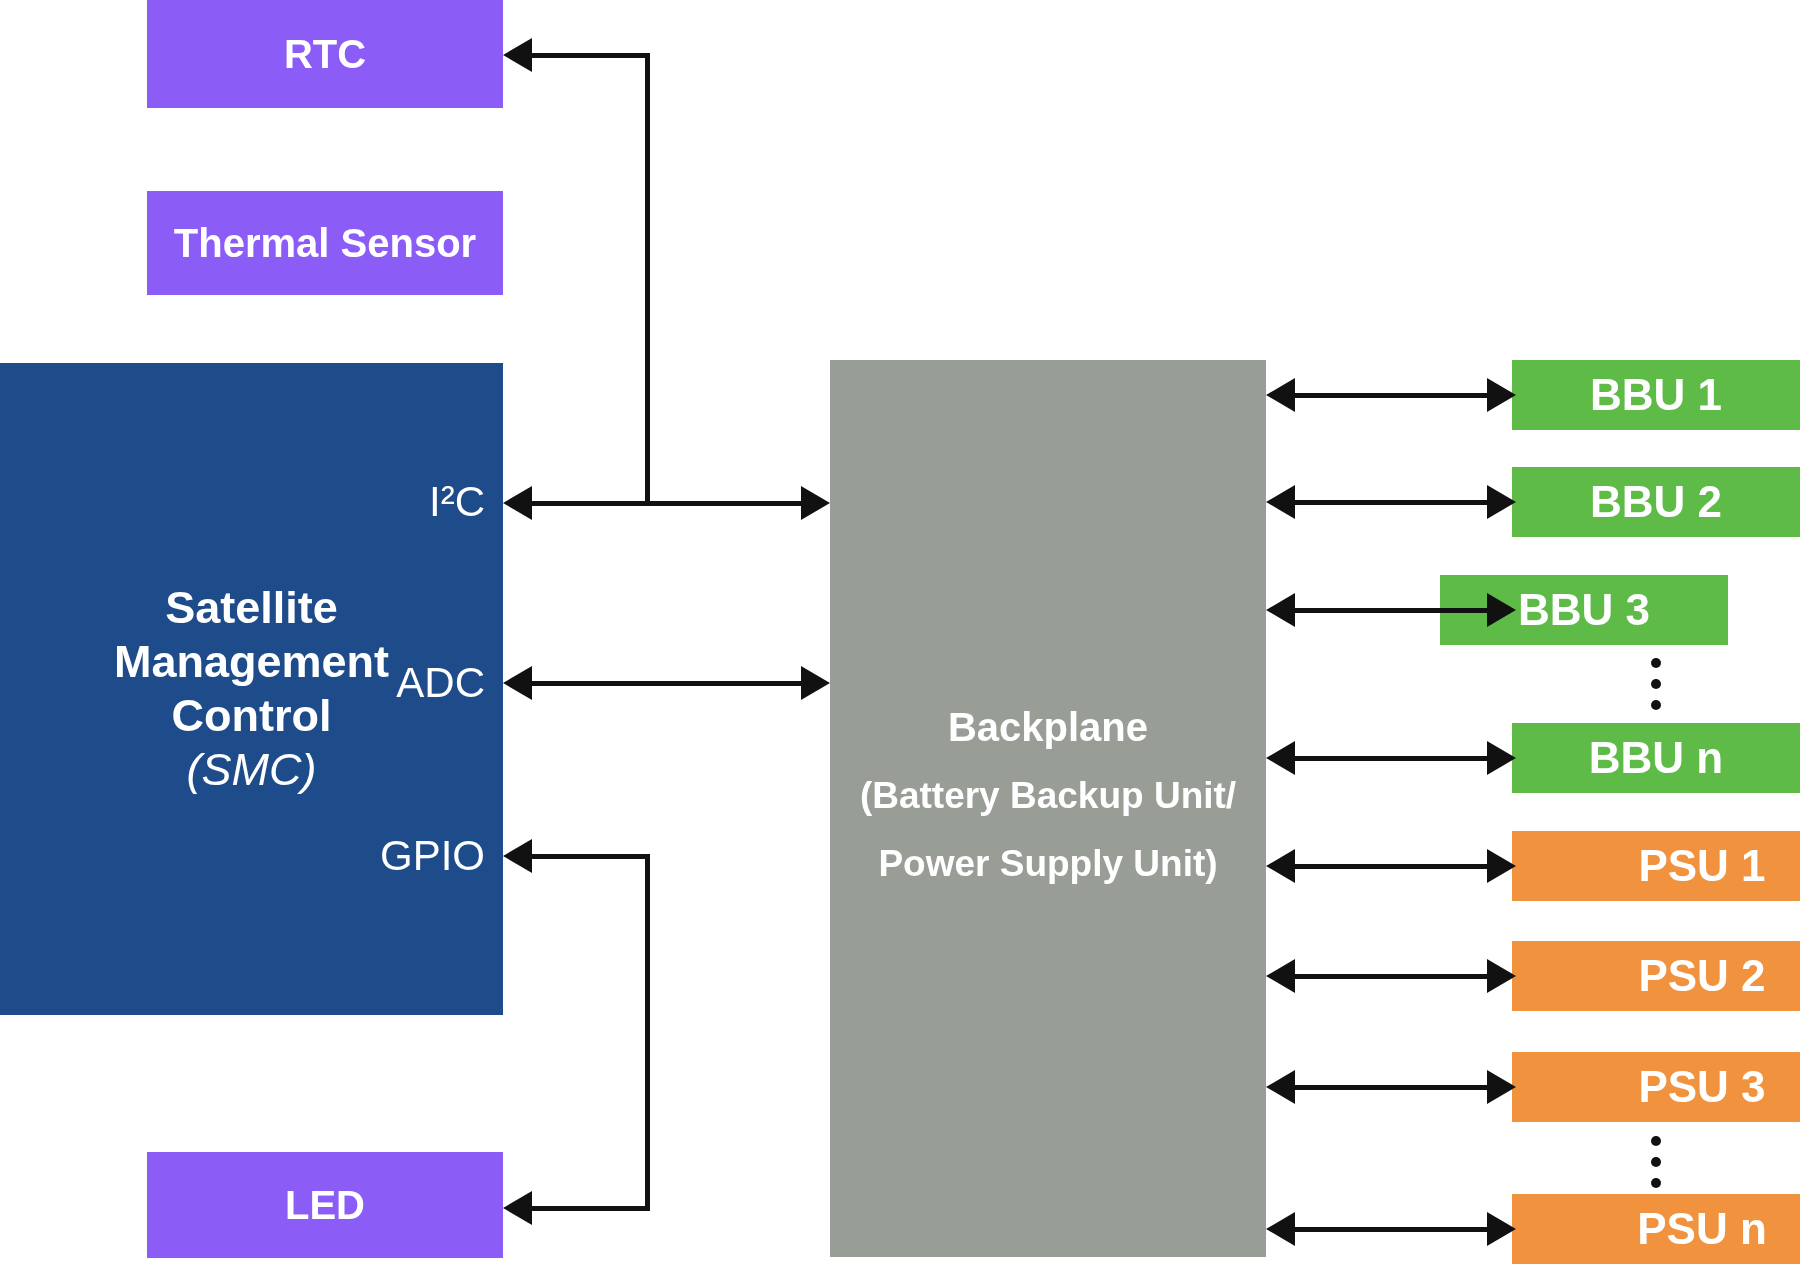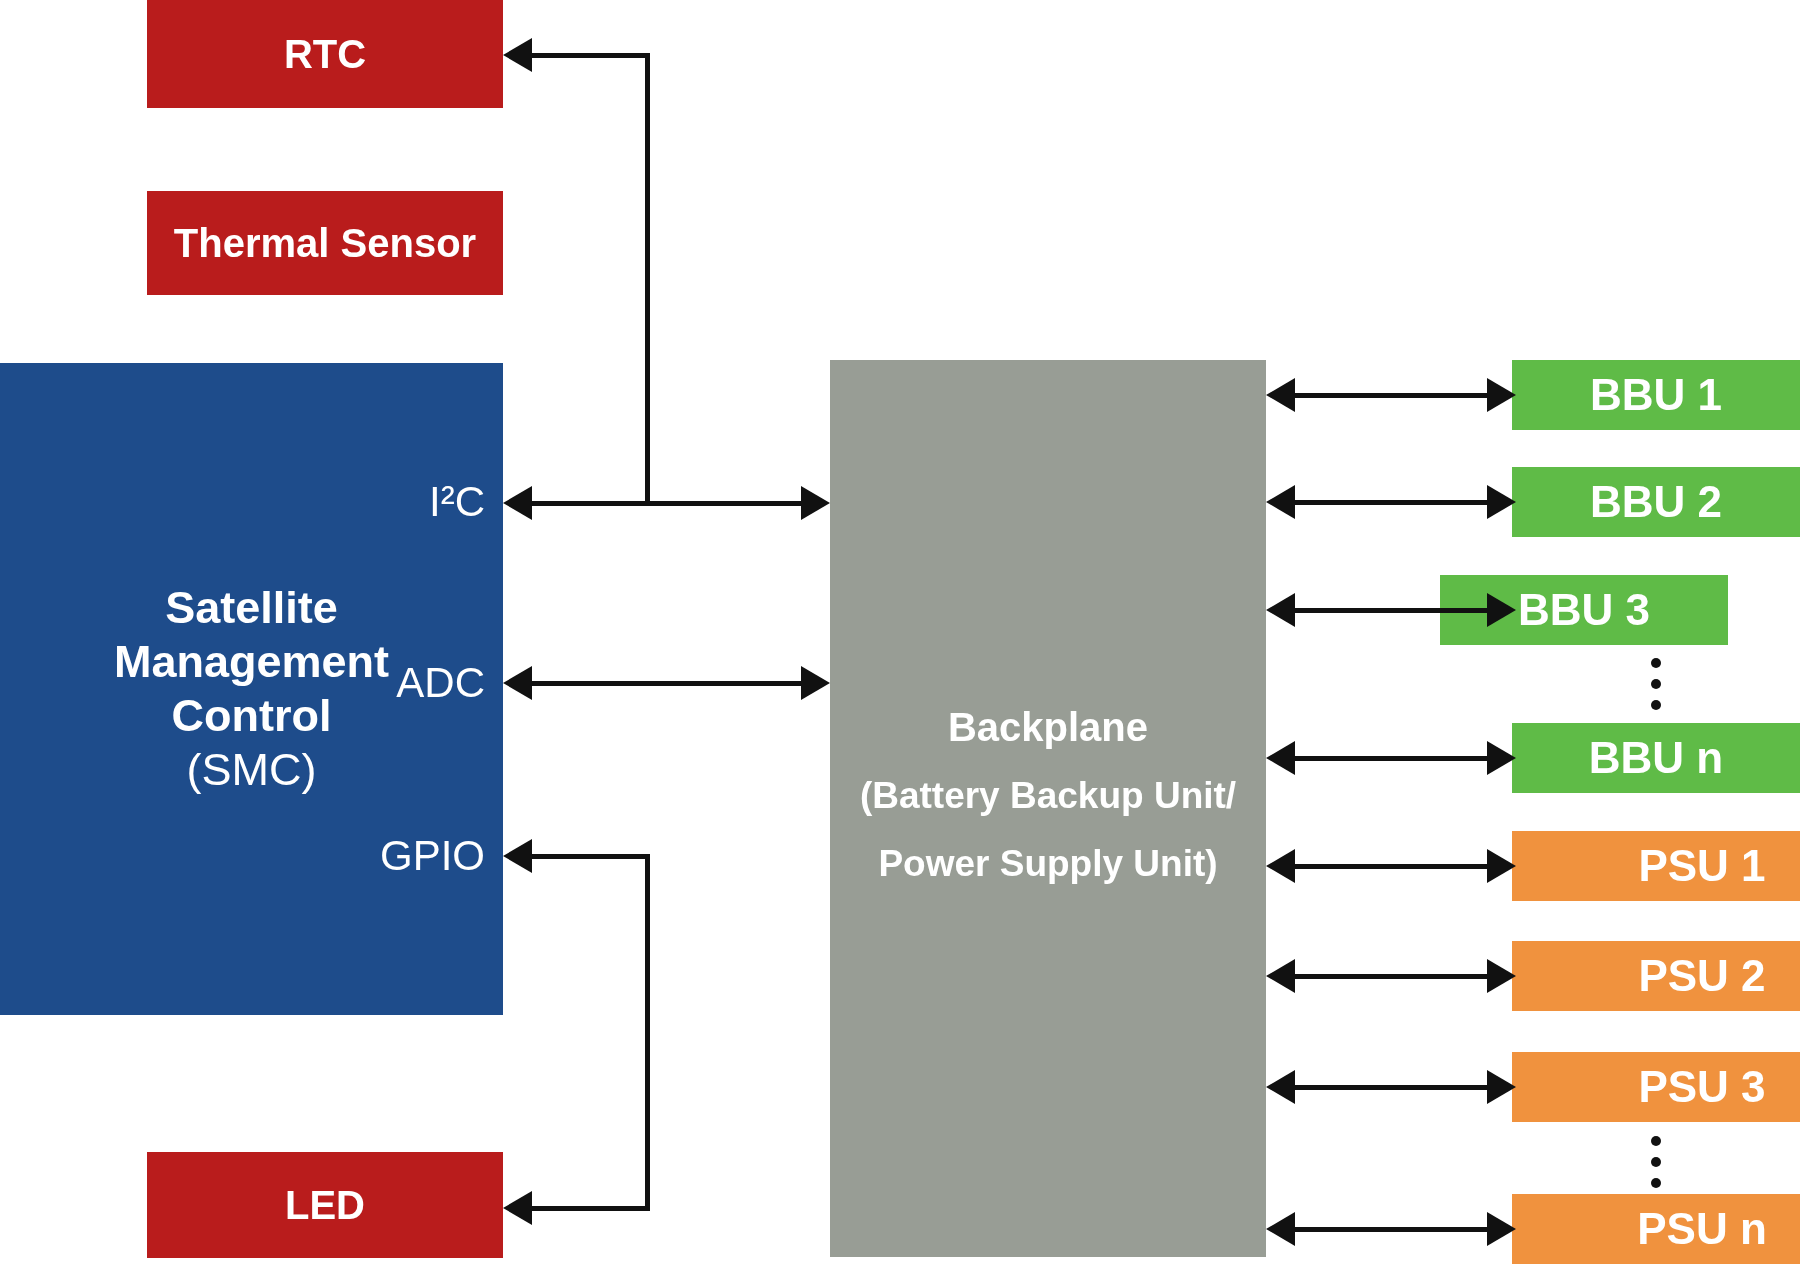--- a/index.html
+++ b/index.html
@@ -4,32 +4,32 @@
 <style>
   html,body{margin:0;padding:0;background:#ffffff;}
   .canvas{
     position:relative;
     width:1800px;height:1267px;
     background:#ffffff;
     font-family:"Liberation Sans", sans-serif;
     overflow:hidden;
   }
   .box{position:absolute;display:flex;align-items:center;justify-content:center;color:#ffffff;text-align:center;}
-  .ltblue{background:#b91c1c;}
+  .ltblue{background:#8b5cf6;}
   .dkblue{background:#1E4C8B;}
   .gray{background:#989D95;}
   .green{background:#5FBB47;}
   .orange{background:#F0923E;padding-left:46px;}
   .boxlabel{font-size:40px;font-weight:bold;color:#ffffff;}
   .unitlabel{font-size:44px;font-weight:bold;color:#ffffff;}
 
   
   .smc-text{display:flex;flex-direction:column;align-items:center;justify-content:center;line-height:1.2;}
   .smc-line{font-size:45px;font-weight:bold;}
-  .smc-sub{font-size:45px;font-weight:normal;}
+  .smc-sub{font-size:45px;font-weight:normal;font-style:italic;}
 
   
   .bp-text{display:flex;flex-direction:column;align-items:center;justify-content:center;line-height:1.25;transform:translateY(-14px);}
   .bp-title{font-size:40px;font-weight:bold;}
   .bp-sub{font-size:37px;font-weight:bold;margin-top:21px;}
 
   
   .port{position:absolute;left:225px;width:260px;text-align:right;color:#ffffff;font-size:42px;font-weight:normal;line-height:48px;}
 
   

